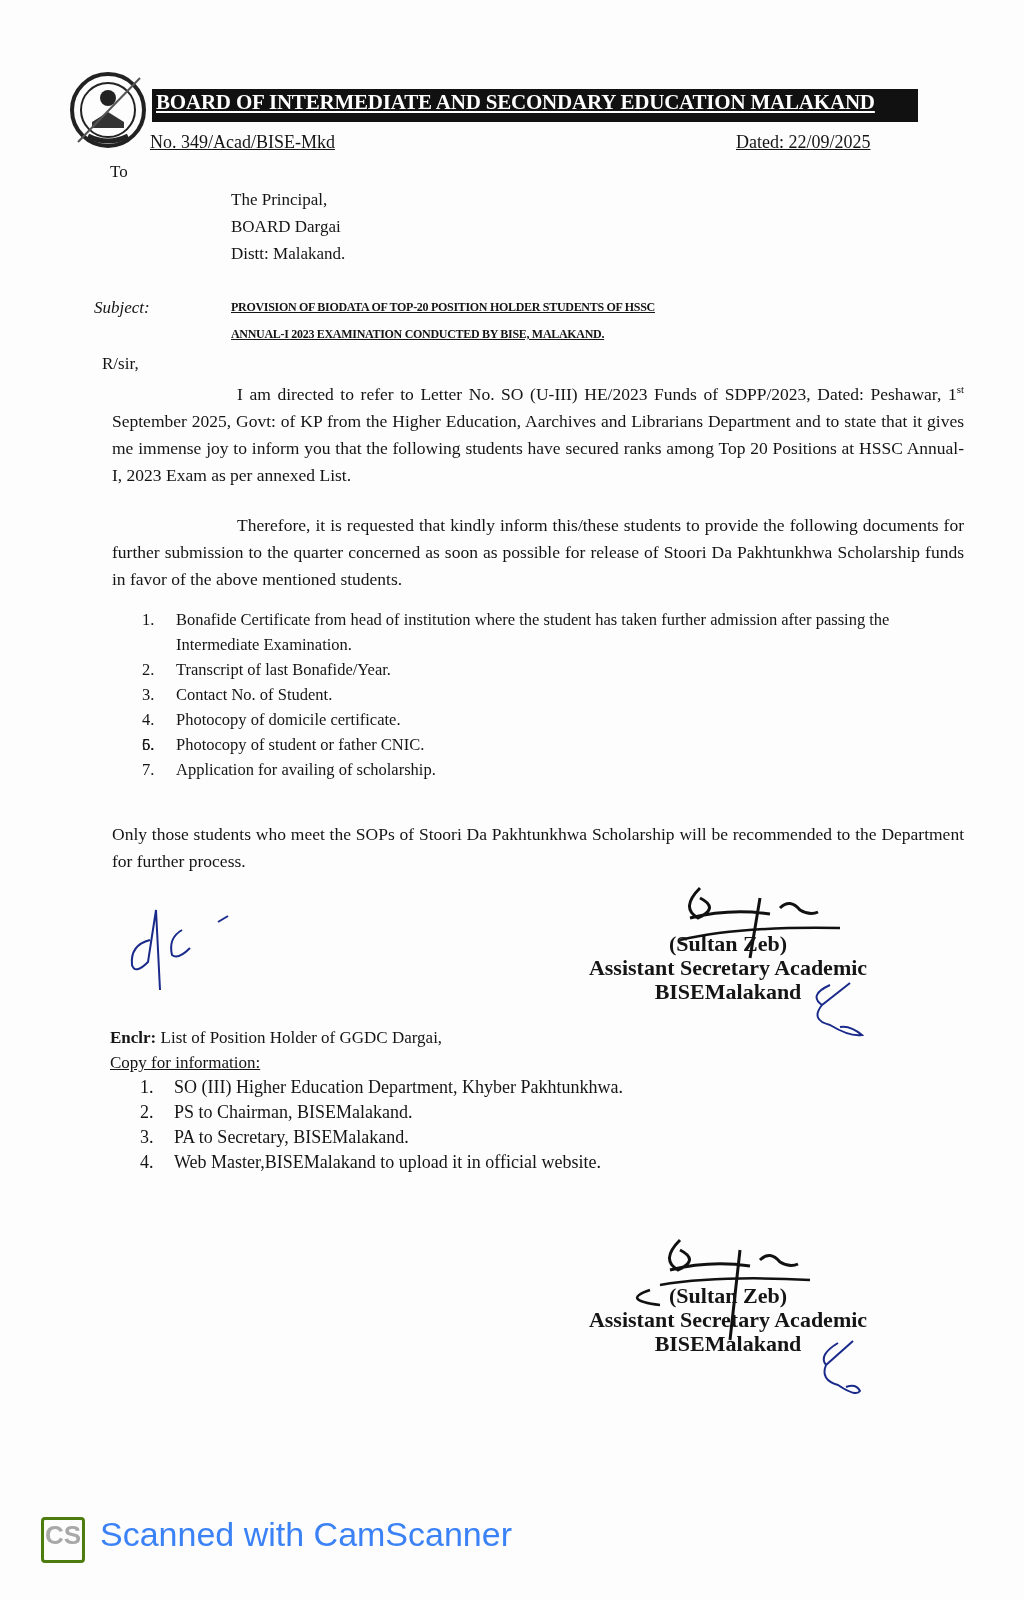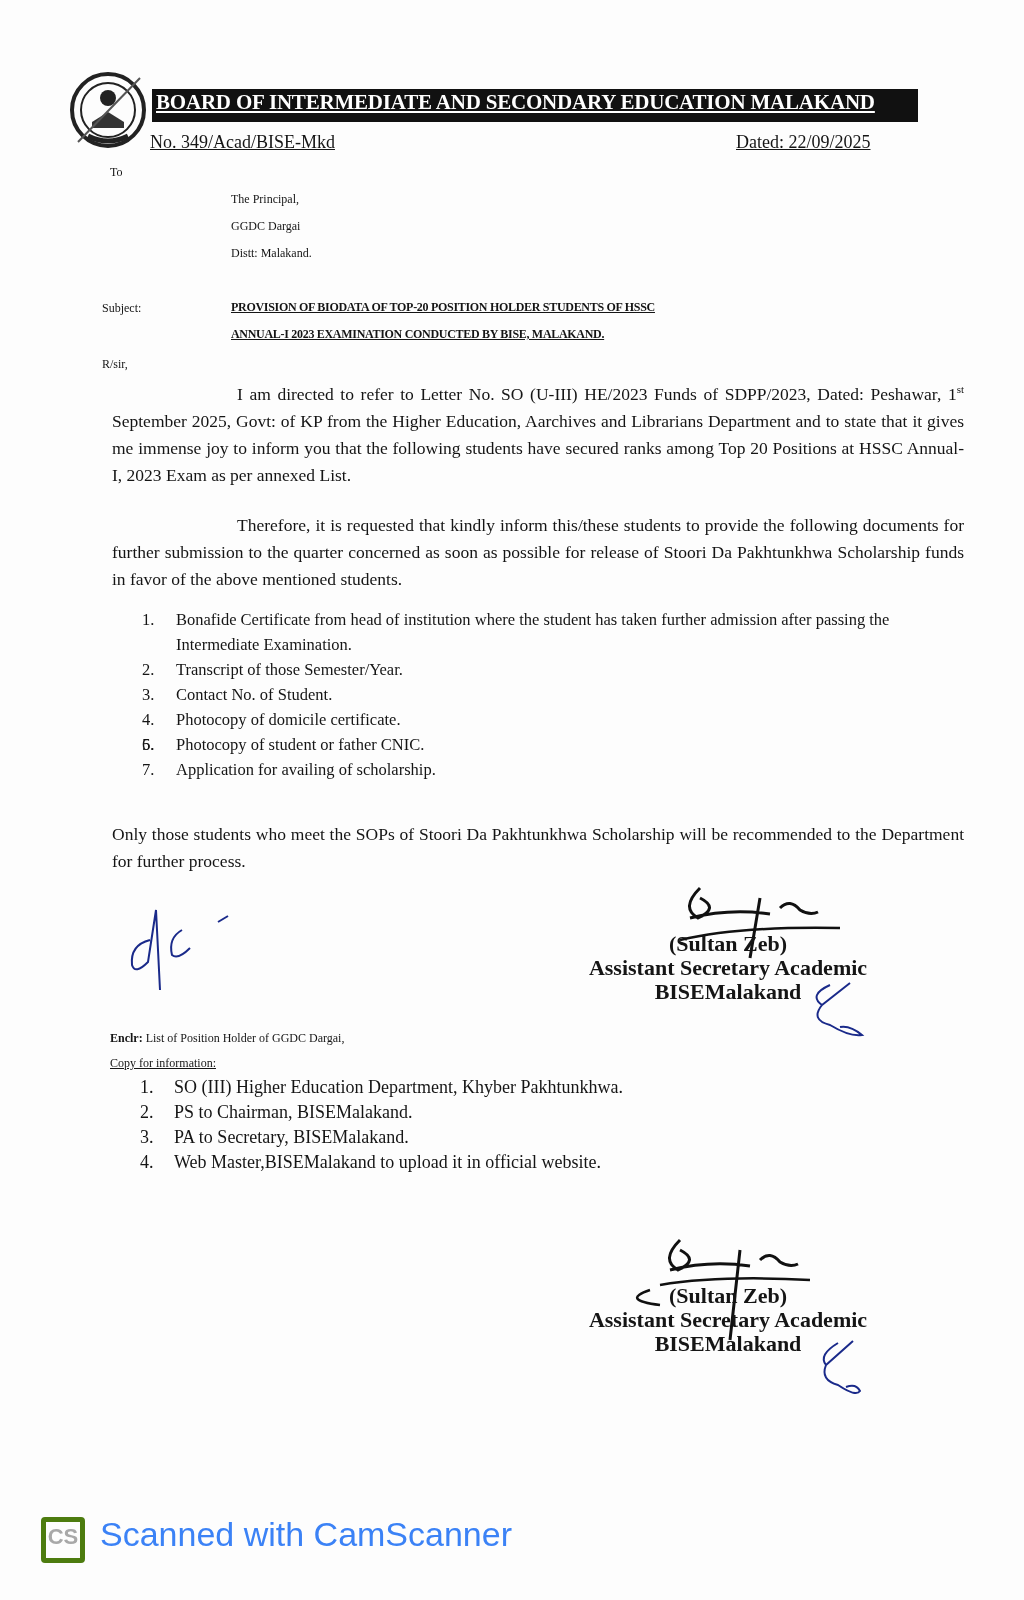--- a/index.html
+++ b/index.html
@@ -4,69 +4,69 @@
 <style>
   html, body { margin:0; padding:0; background:#fdfdfd; }
   body { width:1024px; height:1600px; position:relative; overflow:hidden;
          font-family:"Liberation Serif", serif; color:#151515; }
   .abs { position:absolute; }
   #logo { left:68px; top:70px; width:80px; height:80px; }
   #board-title { left:152px; top:89px; width:766px; height:33px; background:#111; color:#fff;
      font-family:"Liberation Serif", serif; font-weight:bold; font-size:21px; line-height:26px;
      text-decoration:underline; white-space:nowrap; padding-left:4px; box-sizing:border-box; letter-spacing:-0.2px; }
   .ref { font-size:18px; text-decoration:underline; top:132px; }
-  .txt { font-size:12px; line-height:22px; }
+  .txt { font-size:17px; line-height:22px; }
   .para { font-size:17.5px; line-height:27px; text-align:justify; left:112px; width:852px; }
   .para .indent { display:inline-block; width:125px; }
   ol.reqs { margin:0; padding:0; list-style:none; left:142px; width:822px; font-size:16.5px; }
   ol.reqs li { position:relative; padding-left:34px; line-height:25px; }
   ol.reqs li .num { position:absolute; left:0; top:0; }
   .sigblock { text-align:center; font-weight:bold; font-size:22px; line-height:24px; }
   .sig-svg { position:absolute; }
-  #cs-logo { left:41px; top:1517px; width:44px; height:46px; border:5px solid #4d7c0f; border-radius:4px; box-sizing:border-box;
-     color:#a8a8a8; font-family:"Liberation Sans", sans-serif; font-weight:bold; font-size:22px; line-height:30px; text-align:center; }
+  #cs-logo { left:41px; top:1517px; width:44px; height:46px; border:3px solid #4d7c0f; border-radius:4px; box-sizing:border-box;
+     color:#a8a8a8; font-family:"Liberation Sans", sans-serif; font-weight:bold; font-size:26px; line-height:30px; text-align:center; }
   #cs-text { left:100px; top:1515px; font-family:"Liberation Sans", sans-serif; font-size:34px; color:#3b82f6; }
 </style>
 </head>
 <body>
 
 <svg id="logo" class="abs" viewBox="0 0 80 80">
   <circle cx="40" cy="40" r="36" fill="none" stroke="#222" stroke-width="4"></circle>
   <circle cx="40" cy="40" r="27" fill="none" stroke="#222" stroke-width="2"></circle>
   <circle cx="40" cy="28" r="8" fill="#222"></circle>
   <path d="M24 52 L40 42 L56 52 L56 58 L24 58 Z" fill="#333"></path>
   <line x1="10" y1="72" x2="72" y2="8" stroke="#555" stroke-width="2"></line>
   <path d="M20 66 Q40 76 60 66" fill="none" stroke="#222" stroke-width="5"></path>
 </svg>
 <div id="board-title" class="abs">BOARD OF INTERMEDIATE AND SECONDARY EDUCATION MALAKAND</div>
 <div class="abs ref" style="left:150px;text-align:center;">No. 349/Acad/BISE-Mkd</div>
 <div class="abs ref" style="left:736px;">Dated: 22/09/2025</div>
 
 <div class="abs txt" style="left:110px; top:161px;">To</div>
 <div class="abs txt" style="left:231px; top:186px; line-height:27px;">
   <div>The Principal,</div>
-  <div>GGDC Dargai</div>
+  <div>BOARD Dargai</div>
   <div>Distt: Malakand.</div>
 </div>
 
-<div class="abs txt" style="left:102px; top:297px;">Subject:</div>
+<div class="abs txt" style="left:94px; top:297px;font-style:italic;">Subject:</div>
 <div class="abs" style="left:231px; top:294px; width:720px; font-weight:bold; font-size:12px; line-height:27px; text-decoration:underline; white-space:nowrap; letter-spacing:-0.3px;">
   <div>PROVISION OF BIODATA OF TOP-20 POSITION HOLDER STUDENTS OF HSSC</div>
   <div>ANNUAL-I 2023 EXAMINATION CONDUCTED BY BISE, MALAKAND.</div>
 </div>
 
 <div class="abs txt" style="left:102px; top:353px;">R/sir,</div>
 
 <div class="abs para" style="top:376px;"><span class="indent"></span><span>I am directed to refer to Letter No. SO (U-III) HE/2023 Funds of SDPP/2023, Dated: Peshawar, 1</span><sup style="font-size:11px;">st</sup><span> September 2025, Govt: of KP from the Higher Education, Aarchives and Librarians Department and to state that it gives me immense joy to inform you that the following students have secured ranks among Top 20 Positions at HSSC Annual-I, 2023 Exam as per annexed List.</span></div>
 
 <div class="abs para" style="top:512px;"><span class="indent"></span><span>Therefore, it is requested that kindly inform this/these students to provide the following documents for further submission to the quarter concerned as soon as possible for release of Stoori Da Pakhtunkhwa Scholarship funds in favor of the above mentioned students.</span></div>
 
 <ol class="abs reqs" style="top:607px;">
   <li><span class="num">1.</span><span>Bonafide Certificate from head of institution where the student has taken further admission after passing the Intermediate Examination.</span></li>
-  <li><span class="num">2.</span><span>Transcript of those Semester/Year.</span></li>
+  <li><span class="num">2.</span><span>Transcript of last Bonafide/Year.</span></li>
   <li><span class="num">3.</span><span>Contact No. of Student.</span></li>
   <li><span class="num">4.</span><span>Photocopy of domicile certificate.</span></li>
   <li><span class="num">5.</span></li>
   <li><span class="num">6.</span><span>Photocopy of student or father CNIC.</span></li>
   <li><span class="num">7.</span><span>Application for availing of scholarship.</span></li>
 </ol>
 
 <div class="abs para" style="top:821px;">Only those students who meet the SOPs of Stoori Da Pakhtunkhwa Scholarship will be recommended to the Department for further process.</div>
 
 <svg class="sig-svg" style="left:120px; top:900px; width:120px; height:100px;" viewBox="0 0 120 100">

